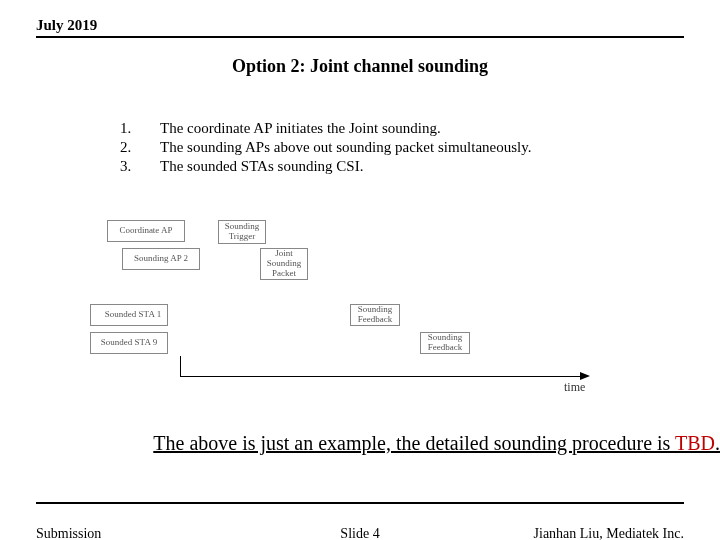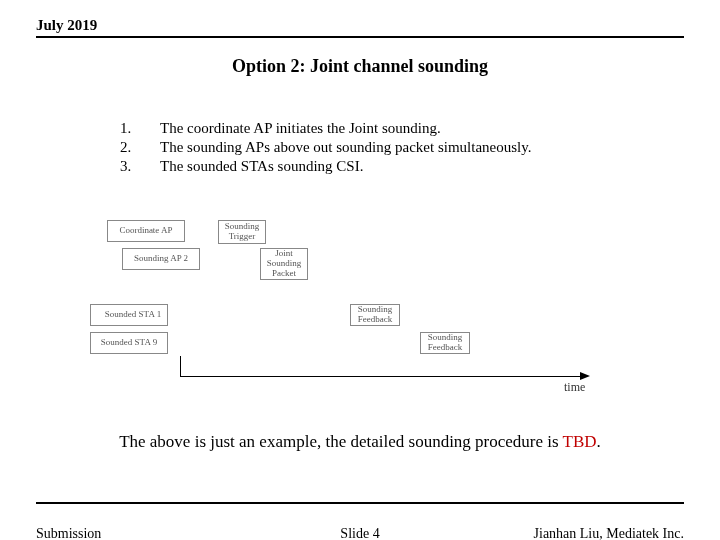--- a/index.html
+++ b/index.html
@@ -142,22 +142,23 @@
     font-size: 12px;
     color: #333;
   }
 
   
   .caption {
     position: absolute;
     top: 432px;
     left: 0;
     right: 0;
-    text-align: center;
-    font-size: 17px;
+    text-align: right;
+    font-size: 20px;
+    text-decoration: underline;
   }
   .tbd { color: #c00000; }
 
   
   .footer-rule {
     position: absolute;
     bottom: 36px;
     left: 36px;
     right: 36px;
     border-top: 2px solid #000;

